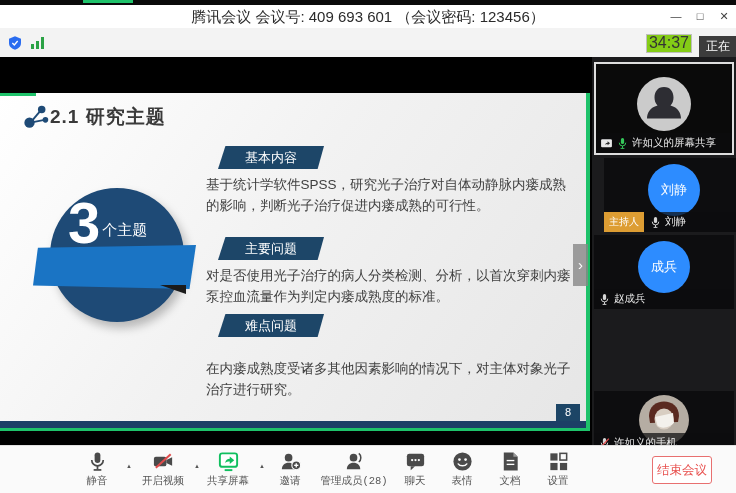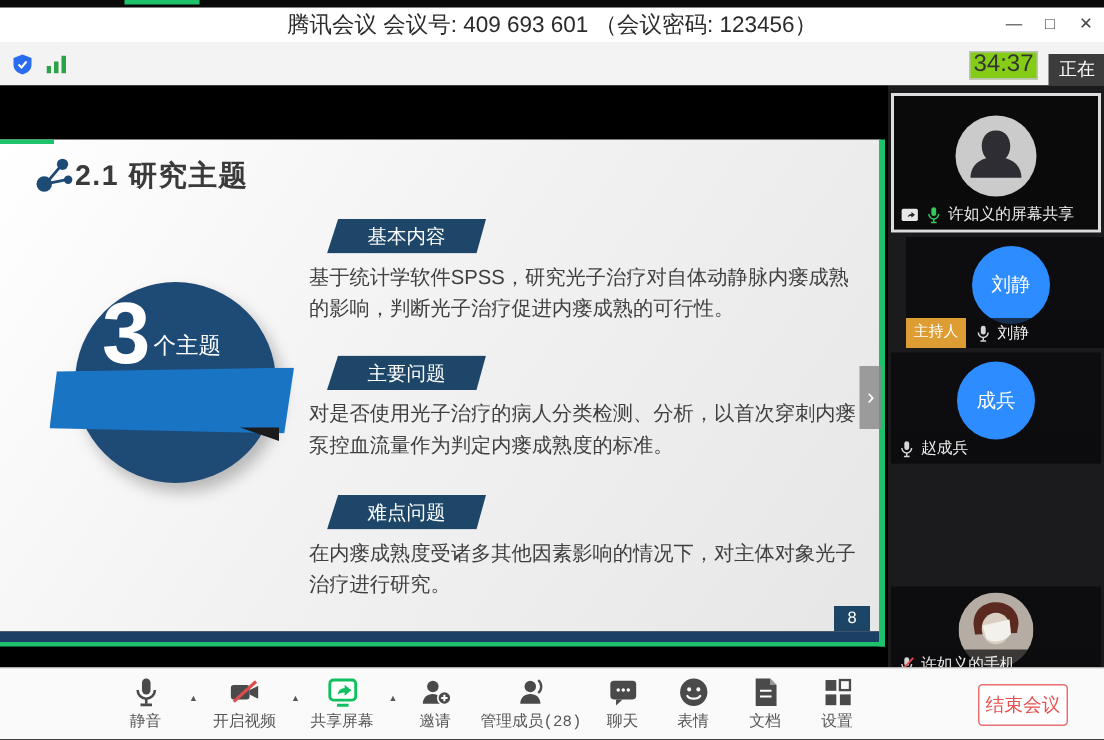--- a/index.html
+++ b/index.html
@@ -47,21 +47,21 @@
   .ribbon-fold{left:160px;top:192px;width:0;height:0;border-left:26px solid transparent;
                border-top:9px solid #1b1b1b;}
   
   .badge{left:218px;width:106px;height:23px;background:#1d4668;color:#fff;font-size:13px;
          line-height:23px;text-align:center;
          clip-path:polygon(7% 0,100% 0,94% 100%,0 100%);}
   .sec-text{left:206px;width:372px;font-size:13.5px;line-height:21px;color:#3f3f3f;}
   .b1{top:53px;} .t1{top:81px;}
   .b2{top:144px;} .t2:{}
   .t2{top:172px;}
-  .b3{top:237px;} .t3{top:265px;}
+  .b3{top:221px;} .t3{top:265px;}
   .page-box{left:556px;top:311px;width:24px;height:17px;background:#1c4566;color:#fff;
             font-size:11px;text-align:center;line-height:17px;}
   
   .panel{left:592px;top:57px;width:144px;height:388px;background:#1b1b1d;overflow:hidden;}
   .tile{left:2px;width:140px;background:#0d0d0f;overflow:hidden;}
   .tile1{top:5px;height:93px;border:2px solid #dedede;box-sizing:border-box;background:#0a0a0a;}
   .tile2{top:101px;height:74px;margin-left:10px;}
   .tile3{top:178px;height:74px;}
   .tile4{top:256px;height:74px;}
   .tile5{top:334px;height:54px;}

